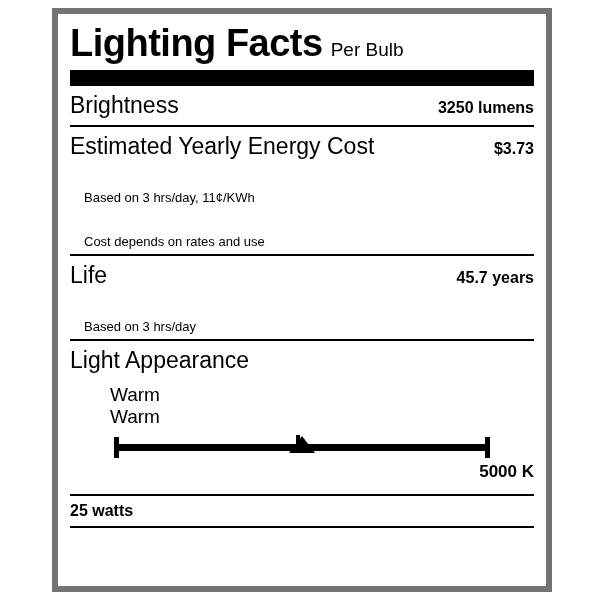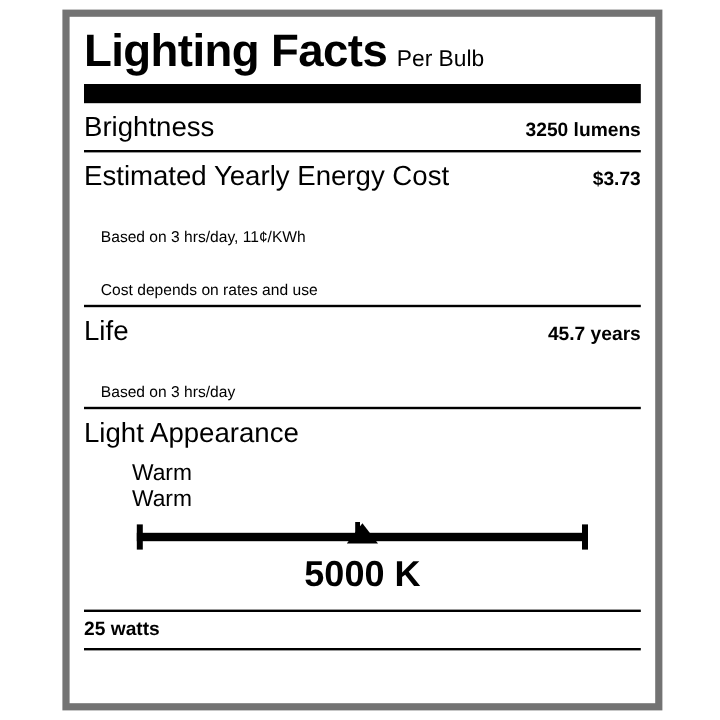--- a/index.html
+++ b/index.html
@@ -135,22 +135,22 @@
     top: 6px;
     left: 50%;
     transform: translateX(-50%);
     width: 0;
     height: 0;
     border-left: 13px solid transparent;
     border-right: 13px solid transparent;
     border-bottom: 17px solid #000000;
   }
   .kelvin {
-    text-align: center;
-    font-size: 30px;
+    text-align: right;
+    font-size: 17px;
     font-weight: bold;
     padding-top: 2px;
     padding-bottom: 6px;
   }
   .blank-area {
     height: 80px;
   }
 </style>
 </head>
 <body>

